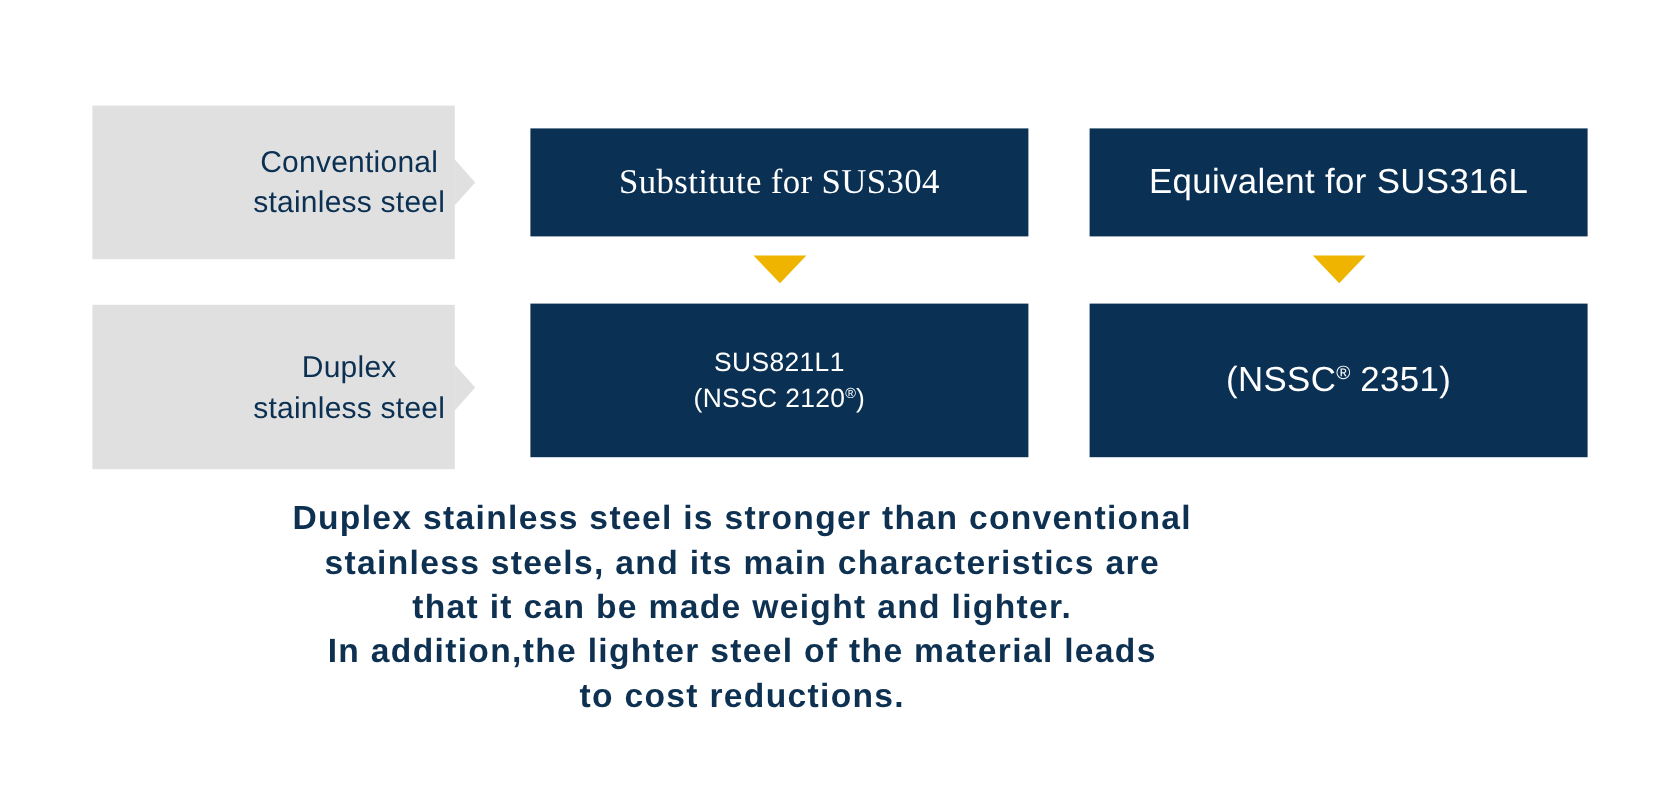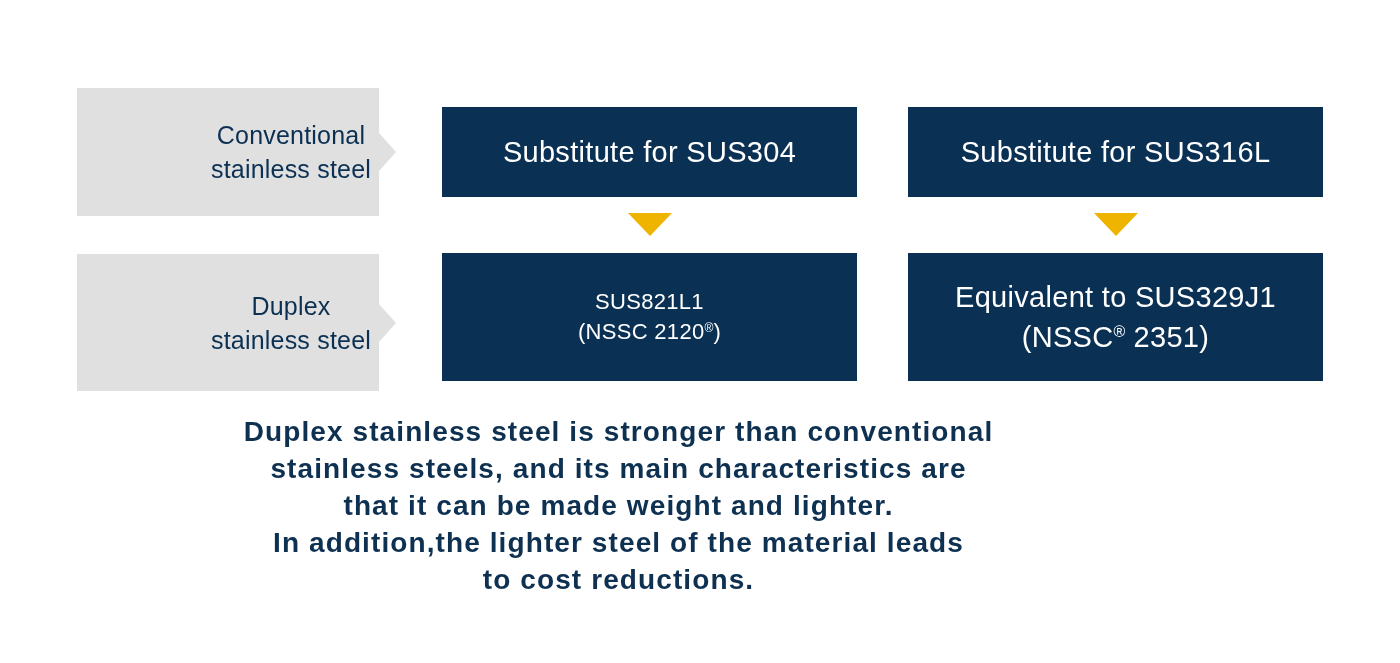--- a/index.html
+++ b/index.html
@@ -71,20 +71,21 @@
     text-align: center;
     letter-spacing: 0.3px;
   }
   .card .card-text { display: block; }
   .card .line1 { display: block; }
   .card .line2 { display: block; }
 
   #card-top-left {
     left: 442px; top: 107px; width: 415px; height: 90px;
     font-size: 29px;
+    font-family: Liberation Serif, serif;
   }
   #card-top-right {
     left: 908px; top: 107px; width: 415px; height: 90px;
     font-size: 29px;
   }
   #card-bottom-left {
     left: 442px; top: 253px; width: 415px; height: 128px;
     font-size: 22px;
     line-height: 1.38;
   }
@@ -147,36 +148,35 @@
       <span>stainless steel</span>
     </span>
     <span class="tail"></span>
   </div>
 
   <div id="card-top-left" class="card">
     <span class="card-text">Substitute for SUS304</span>
   </div>
 
   <div id="card-top-right" class="card">
-    <span class="card-text">Substitute for SUS316L</span>
+    <span class="card-text">Equivalent for SUS316L</span>
   </div>
 
   <div id="arrow-left" class="down-arrow"></div>
   <div id="arrow-right" class="down-arrow"></div>
 
   <div id="card-bottom-left" class="card">
     <span class="card-text">
       <span class="line1">SUS821L1</span>
       <span class="line2"><span>(NSSC 2120</span><span class="reg">®</span><span>)</span></span>
     </span>
   </div>
 
   <div id="card-bottom-right" class="card">
     <span class="card-text">
-      <span class="line1">Equivalent to SUS329J1</span>
       <span class="line2"><span>(NSSC</span><span class="reg">®</span><span> 2351)</span></span>
     </span>
   </div>
 
 </div>
 
 <div id="caption">
   <span class="cap-line">Duplex stainless steel is stronger than conventional</span>
   <span class="cap-line">stainless steels, and its main characteristics are</span>
   <span class="cap-line">that it can be made weight and lighter.</span>

